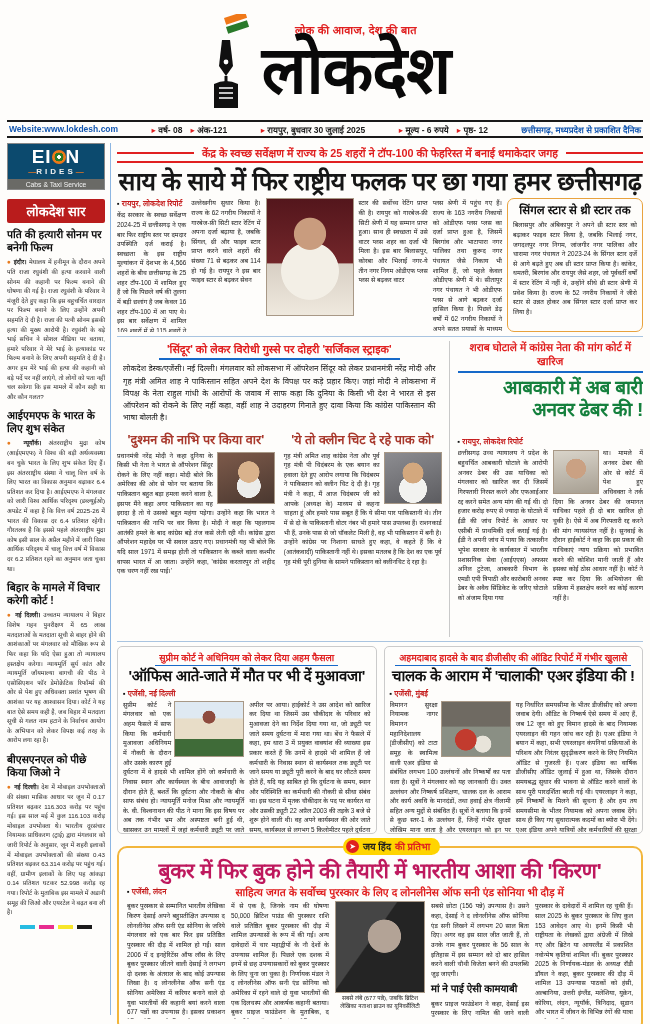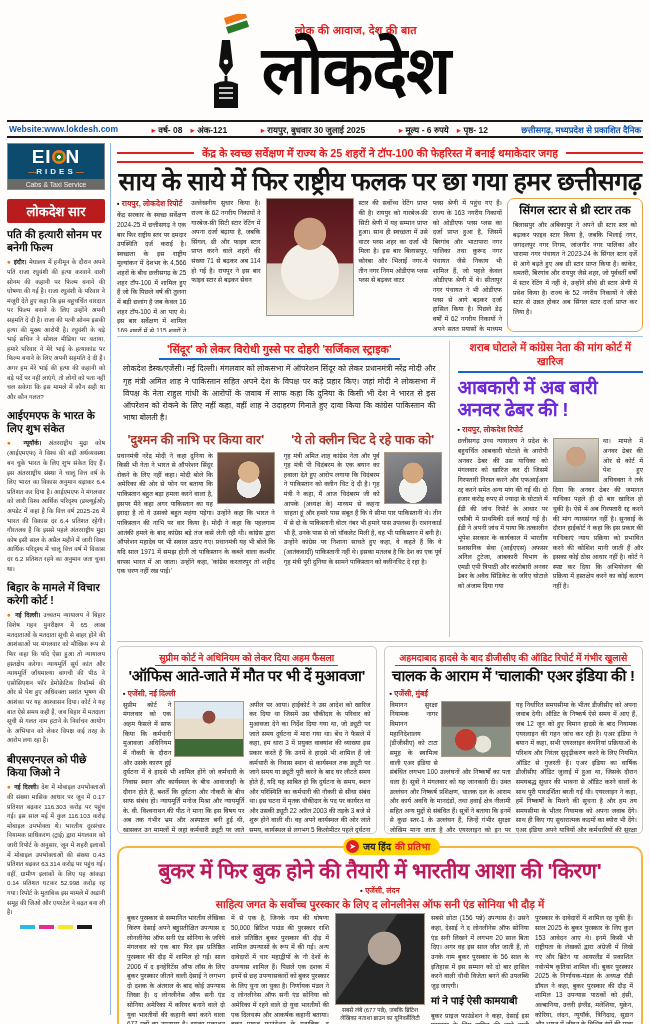--- a/index.html
+++ b/index.html
@@ -72,21 +72,21 @@
   .modi-photo { float:right; width:58px; height:52px; margin:1px 0 2px 4px;
      background: radial-gradient(circle at 55% 38%, #d9b28c 0 24%, transparent 25%),
                  radial-gradient(circle at 55% 66%, #ececea 0 26%, transparent 27%),
                  linear-gradient(160deg,#7d5a4a,#4a3830); }
   .shah-photo { float:right; width:58px; height:52px; margin:1px 0 2px 4px;
      background: radial-gradient(circle at 50% 40%, #d3a87e 0 25%, transparent 26%),
                  radial-gradient(circle at 50% 72%, #f2f2ef 0 30%, transparent 31%),
                  linear-gradient(160deg,#8d8d91,#5c5c60); }
   .excise { flex:1; min-width:0; border-left:1px solid #c9c9c9; padding-left:8px; }
   .kicker2 { color:#e02020; font-weight:bold; font-size:10.6px; text-align:center; line-height:1.3; width:fit-content; margin:0 auto 4px; border-bottom:2px solid #1669c9; padding:0 4px 2px; }
-  .excise-head { font-size:19px; font-weight:bold; text-align:left; line-height:1.15; margin-bottom:4px; color:#6d28d9; letter-spacing:-0.3px; }
+  .excise-head { font-size:19px; font-weight:bold; text-align:right; line-height:1.15; margin-bottom:16px; color:#15803d; letter-spacing:-0.3px; }
   .excise-cols { display:flex; gap:5px; height:196px; overflow:hidden; }
   .anwar-photo { float:left; width:46px; height:44px; margin:2px 4px 2px 0;
      background: radial-gradient(circle at 50% 42%, #caa183 0 30%, transparent 31%),
                  linear-gradient(170deg,#d9d4ca,#a79f92); }
 
   
   .bandC { display:flex; gap:7px; height:188px; margin-top:2px; }
   .boxc { flex:1; min-width:0; border:1px solid #cbcbcb; border-radius:5px; padding:4px 5px; overflow:hidden; }
   .kicker3 { color:#e02020; font-weight:bold; font-size:9.3px; text-align:center; width:fit-content; margin:0 auto 2px; border-bottom:1.5px solid #1669c9; padding:0 4px 1px; white-space:nowrap; }
   .boxc-head { font-size:15px; font-weight:bold; text-align:center; line-height:1.1; margin-bottom:3px; color:#101010; letter-spacing:-0.3px; }
@@ -98,21 +98,21 @@
      background: radial-gradient(circle at 35% 70%, #c23b2e 0 18%, transparent 19%),
                  radial-gradient(circle at 60% 78%, #e8e4da 0 14%, transparent 15%),
                  linear-gradient(180deg,#6f6a62 0 45%, #8a8f84 46% 100%); }
 
   
   .booker-box { border:2px solid #f2b63c; border-radius:10px; position:relative; padding:12px 8px 5px; margin-top:12px; height:186px; }
   .badge { position:absolute; top:-10px; left:224px; background:#ffd400; border-radius:10px; padding:2px 10px 2px 3px; display:flex; align-items:center; gap:4px; font-size:9.6px; font-weight:bold; }
   .badge-circle { width:13px; height:13px; background:#e02020; border-radius:50%; color:#fff; font-size:8px; display:flex; align-items:center; justify-content:center; }
   .badge-red { color:#e02020; }
   .booker-head { font-size:21px; font-weight:bold; text-align:center; color:#be185d; letter-spacing:-0.3px; line-height:1.05; }
-  .booker-subrow { display:flex; align-items:center; margin:3px 0 2px;flex-direction:column; }
+  .booker-subrow { display:flex; align-items:center; margin:3px 0 2px; }
   .booker-kicker { flex:1; color:#e02020; font-weight:bold; font-size:10.6px; text-align:center; }
   .booker-cols { display:flex; gap:6px; height:118px; overflow:hidden; }
   .bcol { flex:1; min-width:0; }
   .kiran-wrap { width:90px; flex:0 0 auto; text-align:center; }
   .kiran-photo { width:90px; height:92px;
      background: radial-gradient(circle at 55% 38%, #b3a396 0 22%, transparent 23%),
                  linear-gradient(125deg,#454545 0 40%, #242424 41% 100%); }
   .kiran-cap { font-size:5.9px; line-height:1.35; margin-top:2px; text-align:center; color:#222; }
   .inner-head { font-weight:bold; font-size:10px; margin:3px 0 2px; color:#0e0e0e; }
   .c { background:#27bce2; } .m { background:#e82c8f; } .y { background:#f7e62a; } .k { background:#1b1b1b; }

